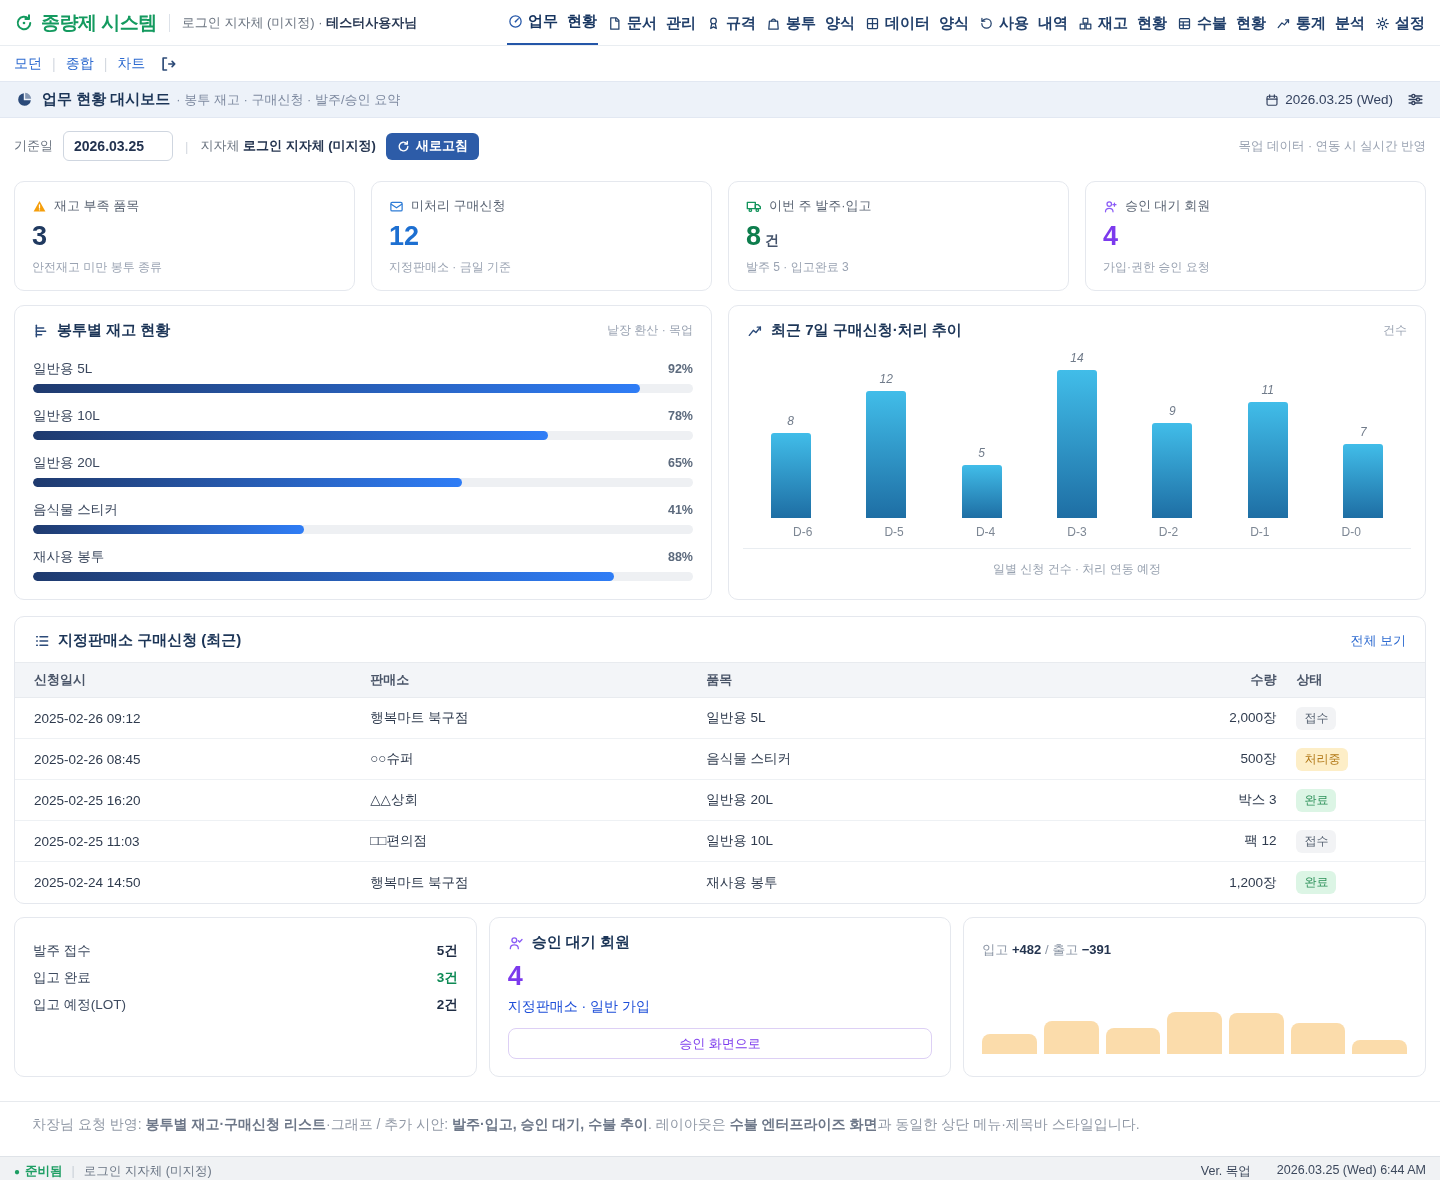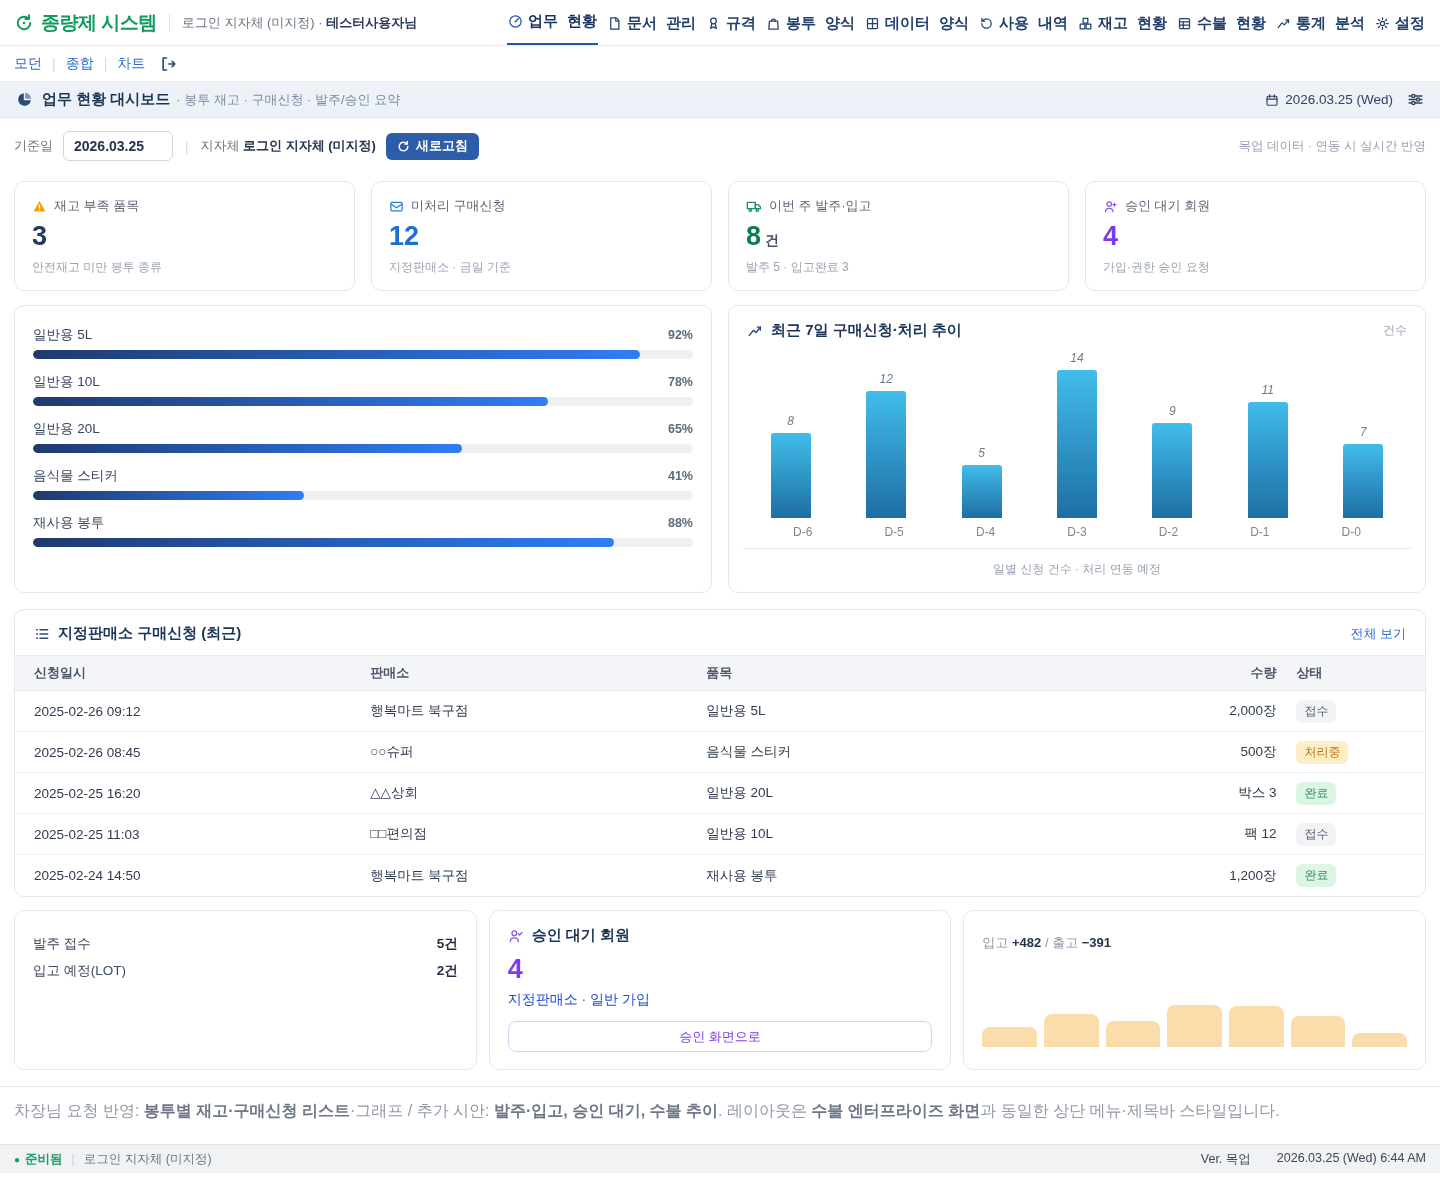--- a/index.html
+++ b/index.html
@@ -106,21 +106,21 @@
   .ord-row b { color:#1f2d45; } .ord-row b.green { color:#0e8a55; }
   .ap-val { font-size:27px; font-weight:bold; color:#7c3aed; margin-top:9px; }
   .ap-cap { font-size:14px; color:#1d4ed8; margin-top:6px; }
   .ap-btn { display:block; width:100%; margin-top:12px; height:31px; border:1px solid #ddd0f5; border-radius:8px; background:#fff; color:#7c3aed; font-size:13px; cursor:pointer; font-family:inherit; }
   .tr-cap { font-size:13px; color:#8a94a4; margin-top:8px; }
   .tr-cap b { color:#24344f; }
   .minibars { position:absolute; left:18px; right:18px; bottom:22px; display:flex; align-items:flex-end; gap:7px; height:52px; }
   .mbar { flex:1; background:#fbdcab; border-radius:8px 8px 0 0; }
 
   
-  .footnote { border-top:1px solid #e7eaee; margin-top:16px; padding:14px 14px 12px; font-size:16px; color:#9199a6; }
+  .footnote { border-top:1px solid #e7eaee; margin-top:24px; padding:14px 32px 12px; font-size:14px; color:#9199a6; }
   .footnote b { color:#6d7788; }
   .statusbar { display:flex; align-items:center; background:#f0f2f4; border-top:1px solid #dfe3e8; height:29px; padding:0 14px; font-size:12.5px; margin-top:10px; }
   .sb-dot { color:#1d9e63; margin-right:5px; font-size:10px; }
   .sb-status { color:#1d9e63; font-weight:bold; }
   .sb-div { color:#c9cfd7; margin:0 9px; }
   .sb-org { color:#6a7584; }
   .sb-right { margin-left:auto; color:#3c485c; display:flex; gap:26px; }
   svg { display:block; }
 </style>
 </head>
@@ -352,20 +352,30 @@
           </span>
           <span>승인 대기 회원</span>
         </div>
       <div class="kpi-val v-purple">4</div>
       <div class="kpi-cap">가입·권한 승인 요청</div>
     </div>
   </section>
 
   <section class="panels">
     <div class="panel">
+      <div class="panel-head">
+        <span class="ph-ic">
+            <svg width="16" height="16" viewBox="0 0 24 24" fill="none" stroke="currentColor" stroke-width="2.2" stroke-linecap="round">
+              <path d="M5 3.5v17"></path>
+              <path d="M5 7.5h11M5 12.5h14M5 17.5h8"></path>
+            </svg>
+          </span>
+        <span class="ph-title">봉투별 재고 현황</span>
+        <span class="ph-corner">낱장 환산 · 목업</span>
+      </div>
       <div class="inv-body">
           <div class="inv-row">
             <div class="inv-head">
               <span class="inv-label">일반용 5L</span>
               <span class="inv-pct">92%</span>
             </div>
             <div class="inv-track">
               <div class="inv-fill" style="width: 92%;"></div>
             </div>
           </div>
@@ -517,20 +527,24 @@
           <span class="c-status"><span class="badge green">완료</span></span>
         </div>
       </div>
   </section>
 
   <section class="bottom">
     <div class="panel bp">
       <div class="ord-row">
           <span>발주 접수</span>
           <b>5건</b>
+        </div>
+      <div class="ord-row">
+          <span>입고 완료</span>
+          <b class="green">3건</b>
         </div>
       <div class="ord-row">
           <span>입고 예정(LOT)</span>
           <b>2건</b>
         </div>
     </div>
 
     <div class="panel bp">
       <div class="bp-head">
         <span class="ic-purple">

